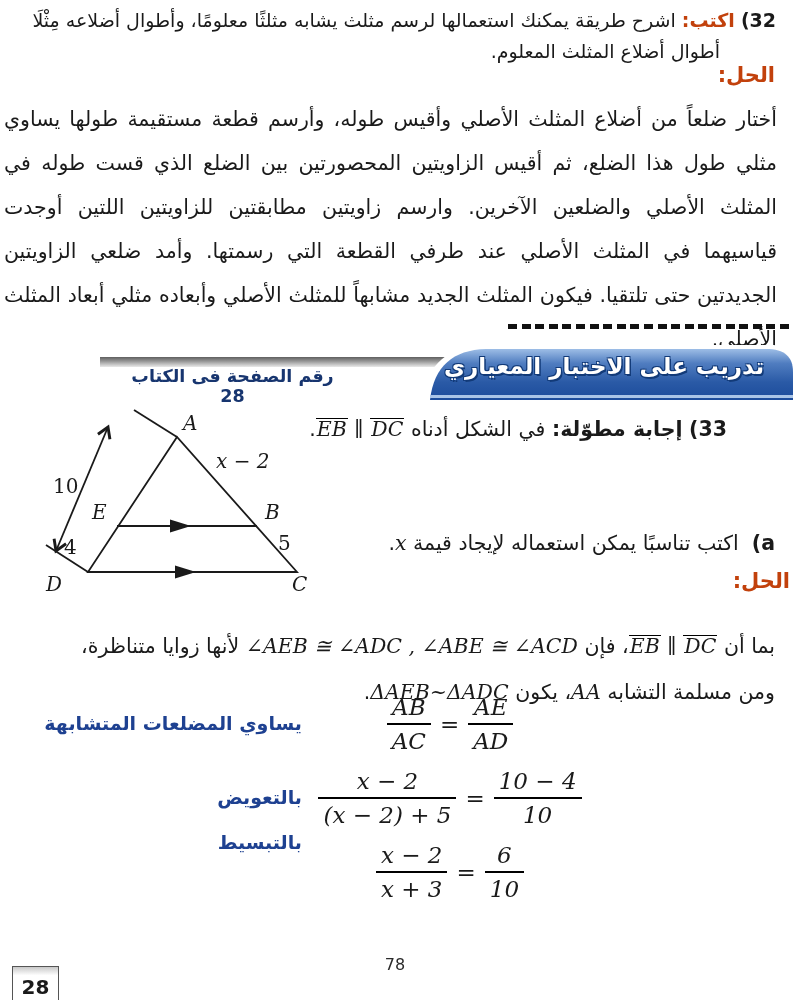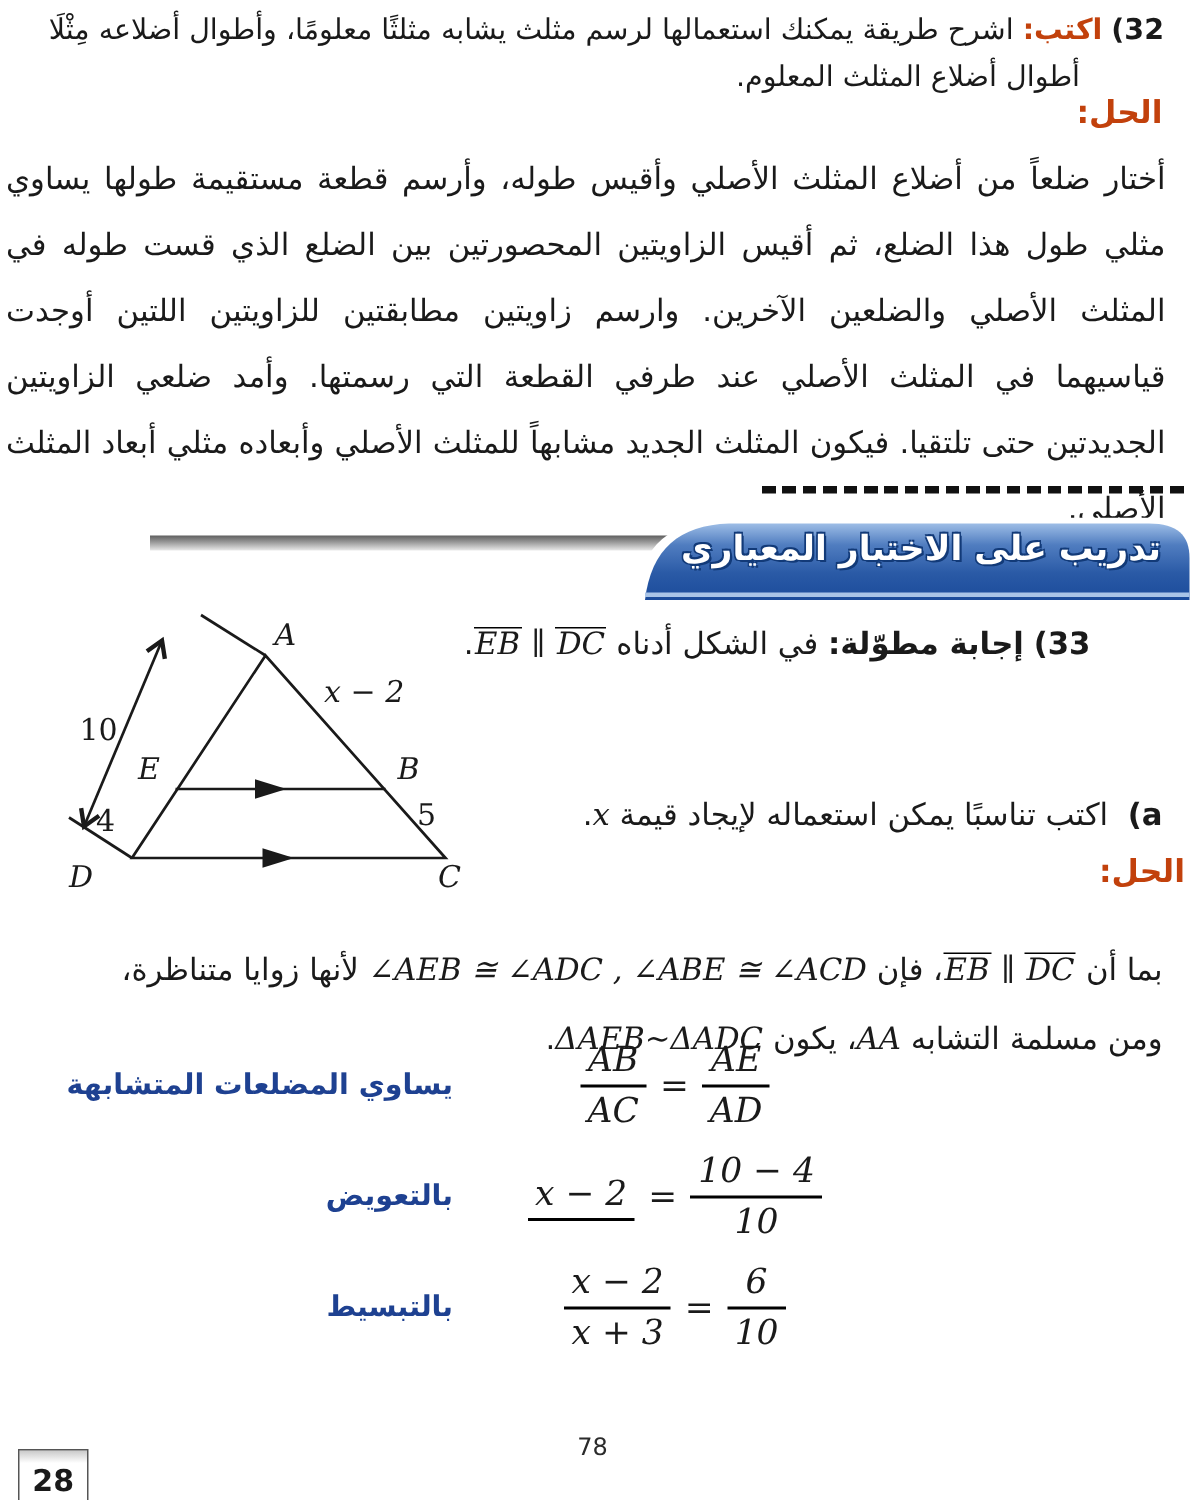--- a/index.html
+++ b/index.html
@@ -28,21 +28,21 @@
 
   
   #dashes {
     top:324px; left:508px; width:284px; height:5px;
     background:repeating-linear-gradient(to right, #111 0 9px, transparent 9px 13.6px);
   }
 
   
   #banner { top:345px; left:100px; width:697px; height:55px; }
   #banner-title {
-    position:absolute; left:338px; top:8px; width:352px; text-align:center;
+    position:absolute; left:328px; top:8px; width:352px; text-align:center;
     font-size:23px; font-weight:bold; color:#ffffff; direction:rtl;
     text-shadow:1.5px 1.5px 0 #123a78, -1px -1px 0 #123a78, 1px -1px 0 #123a78, -1px 1px 0 #123a78;
   }
   #banner-ref {
     position:absolute; left:25px; top:21px; width:215px; text-align:center;
     font-size:17.5px; font-weight:bold; color:#17356f; direction:rtl;
   }
 
   
   #figure { top:405px; left:20px; }
@@ -69,21 +69,21 @@
   .equation { direction:ltr; text-align:center; font-size:23px; font-family:"DejaVu Serif", serif; font-style:italic; }
   .frac { display:inline-block; text-align:center; vertical-align:middle; }
   .frac .fr-num { display:block; border-bottom:2px solid #000; padding:0 5px 3px; }
   .frac .fr-den { display:block; padding:3px 5px 0; }
   .eq-sign { display:inline-block; vertical-align:middle; margin:0 9px; font-style:normal; }
   #eq1 { top:694px; left:310px; width:280px; }
   #lb1 { top:712px; }
   #eq2 { top:768px; left:280px; width:340px; }
   #lb2 { top:786px; }
   #eq3 { top:842px; left:310px; width:280px; }
-  #lb3 { top:860px; }
+  #lb3 { top:831px; }
 
   
   #page-num { top:955px; left:0; width:790px; text-align:center; font-size:16px; color:#2b2b2b; }
   #corner-box {
     top:966px; left:12px; width:47px; height:40px;
     border:1.6px solid #555; background:linear-gradient(#c9c9c9, #ffffff 22%);
     text-align:center; font-size:20px; font-weight:bold; padding-top:8px; color:#1a1a1a;
   }
 </style>
 </head>
@@ -114,20 +114,21 @@
         <stop offset="0.65" stop-color="#2a5aa6"></stop>
         <stop offset="1" stop-color="#1b4b9b"></stop>
       </linearGradient>
     </defs>
     <rect x="0" y="12" width="380" height="10" fill="url(#grayGrad)"></rect>
     <path d="M323,55 C327,18 348,2 384,0 L670,0 C690,0 697,10 697,26 L697,55 Z" fill="#ffffff"></path>
     <path d="M330,55 C334,21 353,5 386,4 L666,4 C685,4 693,12 693,27 L693,55 Z" fill="url(#blueGrad)"></path>
     <rect x="330" y="50" width="363" height="3" fill="#a9c4e7"></rect>
   </svg>
   <div id="banner-title">تدريب على الاختبار المعياري</div>
+  <div id="banner-ref">رقم الصفحة فى الكتاب 28</div>
 </div>
 
 <svg id="figure" class="abs" width="300" height="195" viewBox="0 0 300 195">
   <defs>
     <marker id="ah" viewBox="0 0 10 10" refX="7.5" refY="5" markerWidth="9" markerHeight="9" orient="auto-start-reverse">
       <path d="M1,1 L7.5,5 L1,9" fill="none" stroke="#1a1a1a" stroke-width="1.5"></path>
     </marker>
   </defs>
   <path d="M157,32 L68,167 L277,167 Z"></path>
   <line x1="97" y1="121" x2="237" y2="121"></line>
@@ -174,21 +175,21 @@
   <span class="mi">AA</span><span>، يكون</span>
   <span class="mi">ΔAEB~ΔADC</span><span>.</span>
 </p>
 
 <div id="eq1" class="abs equation">
   <span class="frac"><span class="fr-num">AB</span><span class="fr-den">AC</span></span><span class="eq-sign">=</span><span class="frac"><span class="fr-num">AE</span><span class="fr-den">AD</span></span>
 </div>
 <div id="lb1" class="abs eq-label">يساوي المضلعات المتشابهة</div>
 
 <div id="eq2" class="abs equation">
-  <span class="frac"><span class="fr-num">x − 2</span></span><span class="eq-sign">=</span><span class="frac"><span class="fr-num">10 − 4</span><span class="fr-den">10</span></span>
+  <span class="frac"><span class="fr-num">x − 2</span><span class="fr-den">(x − 2) + 5</span></span><span class="eq-sign">=</span><span class="frac"><span class="fr-num">10 − 4</span><span class="fr-den">10</span></span>
 </div>
 <div id="lb2" class="abs eq-label">بالتعويض</div>
 
 <div id="eq3" class="abs equation">
   <span class="frac"><span class="fr-num">x − 2</span><span class="fr-den">x + 3</span></span><span class="eq-sign">=</span><span class="frac"><span class="fr-num">6</span><span class="fr-den">10</span></span>
 </div>
 <div id="lb3" class="abs eq-label">بالتبسيط</div>
 
 <div id="page-num" class="abs">78</div>
 <div id="corner-box" class="abs">28</div>

